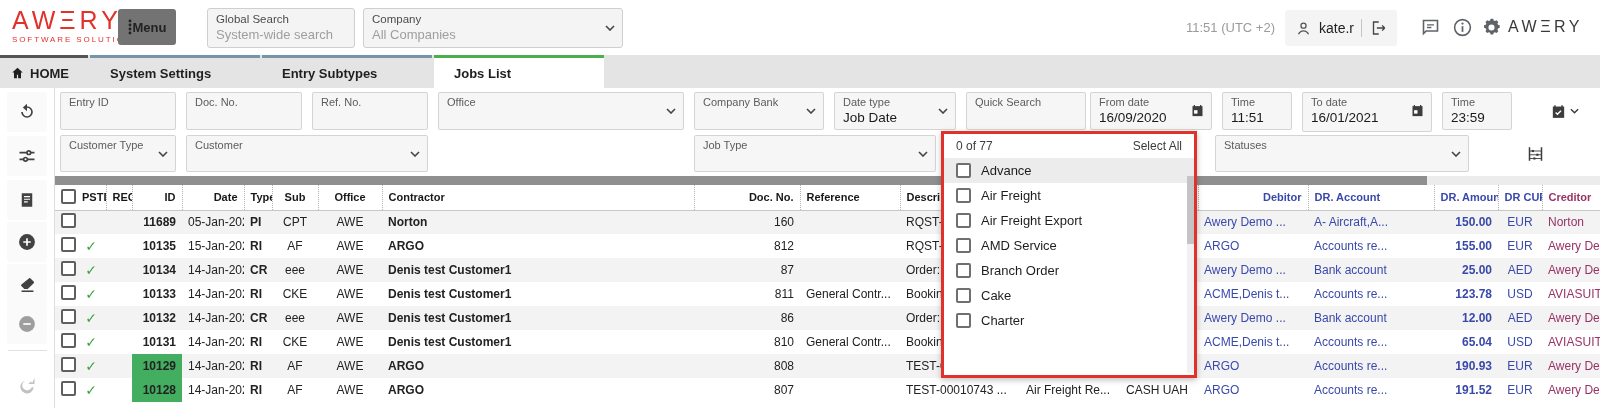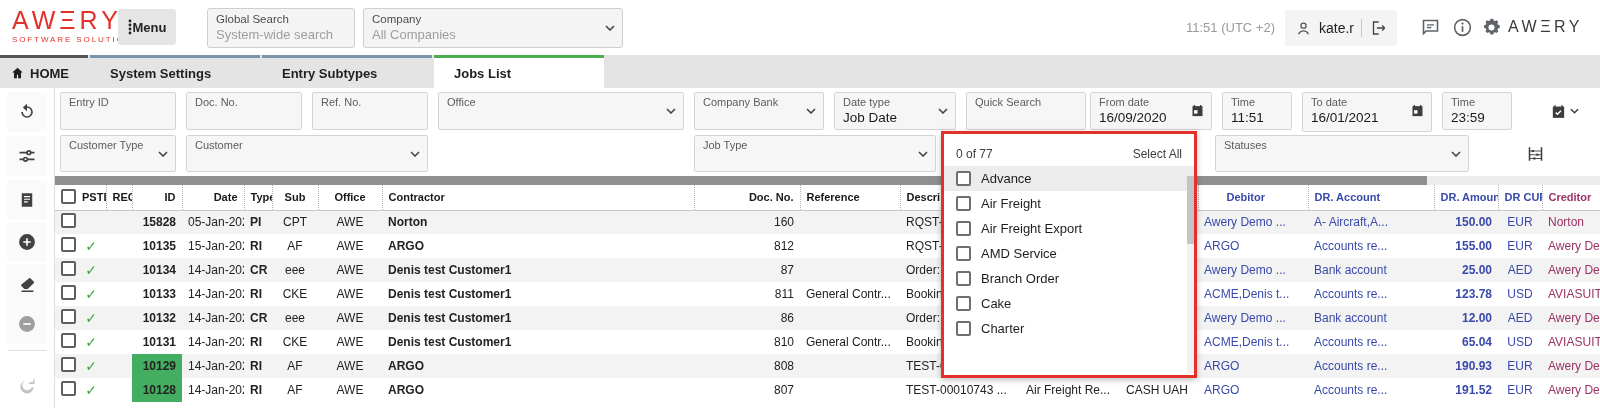--- a/index.html
+++ b/index.html
@@ -9,21 +9,21 @@
   *{box-sizing:border-box; margin:0; padding:0;}
   html,body{width:1600px;height:408px;overflow:hidden;}
   body{position:relative;background:#fff;font-family:"Liberation Sans","DejaVu Sans",sans-serif;color:#1d1d1d;}
   svg{display:block;}
 
   
   .topbar{position:absolute;left:0;top:0;width:1600px;height:55px;background:#fff;z-index:5;border-radius:10px;}
   .logo{position:absolute;left:12px;top:7px;width:130px;cursor:pointer;}
   .logo .lt{font-size:25px;letter-spacing:4px;color:var(--red);font-weight:400;line-height:26px;}
   .logo .ls{font-size:8px;letter-spacing:1.9px;color:var(--red);margin-top:2px;}
-  .menu-btn{position:absolute;left:118px;top:9px;width:58px;height:36px;background:#e5e5e5;border-radius:3px;
+  .menu-btn{position:absolute;left:118px;top:9px;width:58px;height:36px;background:#737373;border-radius:3px;
     display:flex;align-items:center;justify-content:center;gap:1px;font-weight:bold;font-size:13px;color:#222;cursor:pointer;}
   .tfield{position:absolute;top:8px;height:40px;background:#f4f4f4;border:1px solid #cfcfcf;border-radius:3px;padding:4px 8px;}
   .tfield .fl{font-size:11.5px;color:#4c4c4c;display:block;line-height:13px;}
   .tfield .ph{font-size:13px;color:#9e9e9e;line-height:17px;display:block;}
   .gsearch{left:207px;width:148px;}
   .company{left:363px;width:260px;}
   .clock{position:absolute;left:1130px;top:20px;width:145px;text-align:right;font-size:13px;color:#9b9b9b;}
   .userchip{position:absolute;left:1285px;top:10px;height:36px;padding:0 10px;background:#f4f4f4;border-radius:3px;
     display:flex;align-items:center;gap:7px;cursor:pointer;}
   .userchip .un{font-size:14px;color:#222;}
@@ -77,21 +77,21 @@
   td.c-bold{font-weight:bold;}
   td.c-purple{color:var(--purple);}
   .cb{width:15px;height:15px;border:2px solid #5f5f5f;border-radius:2px;background:#fff;display:inline-block;cursor:pointer;}
   .okc{color:var(--check-green);font-weight:bold;font-size:14px;}
 
   
   .jsdrop{position:absolute;left:941px;top:131px;width:256px;height:247px;border:3px solid var(--red);
     background:#fff;z-index:20;box-shadow:0 2px 6px rgba(0,0,0,.25);}
   .js-field{position:relative;height:40px;border-bottom:1px solid #dcdcdc;padding:4px 8px;cursor:text;}
   .js-field .cursor{position:absolute;left:10px;top:19px;width:1px;height:15px;background:#333;}
-  .js-head{height:24px;display:flex;align-items:center;justify-content:space-between;padding:0 12px;font-size:12px;color:#3c3c3c;margin-top:8px;}
+  .js-head{height:24px;display:flex;align-items:center;justify-content:space-between;padding:0 12px;font-size:12px;color:#3c3c3c;}
   .js-list{position:relative;}
   .ddi{height:25px;display:flex;align-items:center;gap:10px;padding-left:12px;font-size:13px;color:#1e1e1e;cursor:pointer;}
   .ddi.hi{background:#ececec;}
   .ddi .cb{border-color:#6f6f6f;}
   .js-scroll{position:absolute;right:0;top:42px;bottom:2px;width:7px;background:#f1f1f1;cursor:pointer;}
   .js-thumb{position:absolute;top:0;left:0;width:7px;height:68px;background:#c4c4c4;}
 </style>
 </head>
 <body>
 
@@ -390,33 +390,33 @@
           <th class="sep" style="text-align: right;">Date</th>
           <th class="sep" style="text-align: left;">Type</th>
           <th class="sep" style="text-align: center;">Sub</th>
           <th class="sep" style="text-align: center;">Office</th>
           <th class="sep" style="text-align: left;">Contractor</th>
           <th class="sep" style="text-align: right;">Doc. No.</th>
           <th class="sep" style="text-align: left;">Reference</th>
           <th class="sep" style="text-align: left;">Description</th>
           <th class="sep" style="text-align: left;"></th>
           <th class="sep" style="text-align: left;"></th>
-          <th class="sep h-blue" style="text-align: left; padding-left: 28px;">Debitor</th>
+          <th class="sep h-blue" style="text-align: right; padding-left: 28px;">Debitor</th>
           <th class="sep h-blue" style="text-align: left; margin-top: 9px;">DR. Account</th>
           <th class="sep h-blue" style="text-align: right;">DR. Amount</th>
           <th class="sep h-blue" style="text-align: center;">DR CUR</th>
           <th class="sep h-purple" style="text-align: left;">Creditor</th>
         </tr>
       </thead>
       <tbody>
         <tr>
           <td style="text-align: center;"><span class="cb"></span></td>
           <td style="text-align: center;"></td>
           <td style="text-align: left;"></td>
-          <td class="c-id" style="text-align: right;">15828</td>
+          <td class="c-id" style="text-align: right;">11689</td>
           <td style="text-align: right;">05-Jan-2021</td>
           <td class="c-b" style="text-align: left;">PI</td>
           <td style="text-align: center;">CPT</td>
           <td style="text-align: center;">AWE</td>
           <td class="c-b" style="text-align: left;">Norton</td>
           <td style="text-align: right;">160</td>
           <td style="text-align: left;"></td>
           <td style="text-align: left;">RQST-21</td>
           <td style="text-align: left;"></td>
           <td style="text-align: left;"></td>

